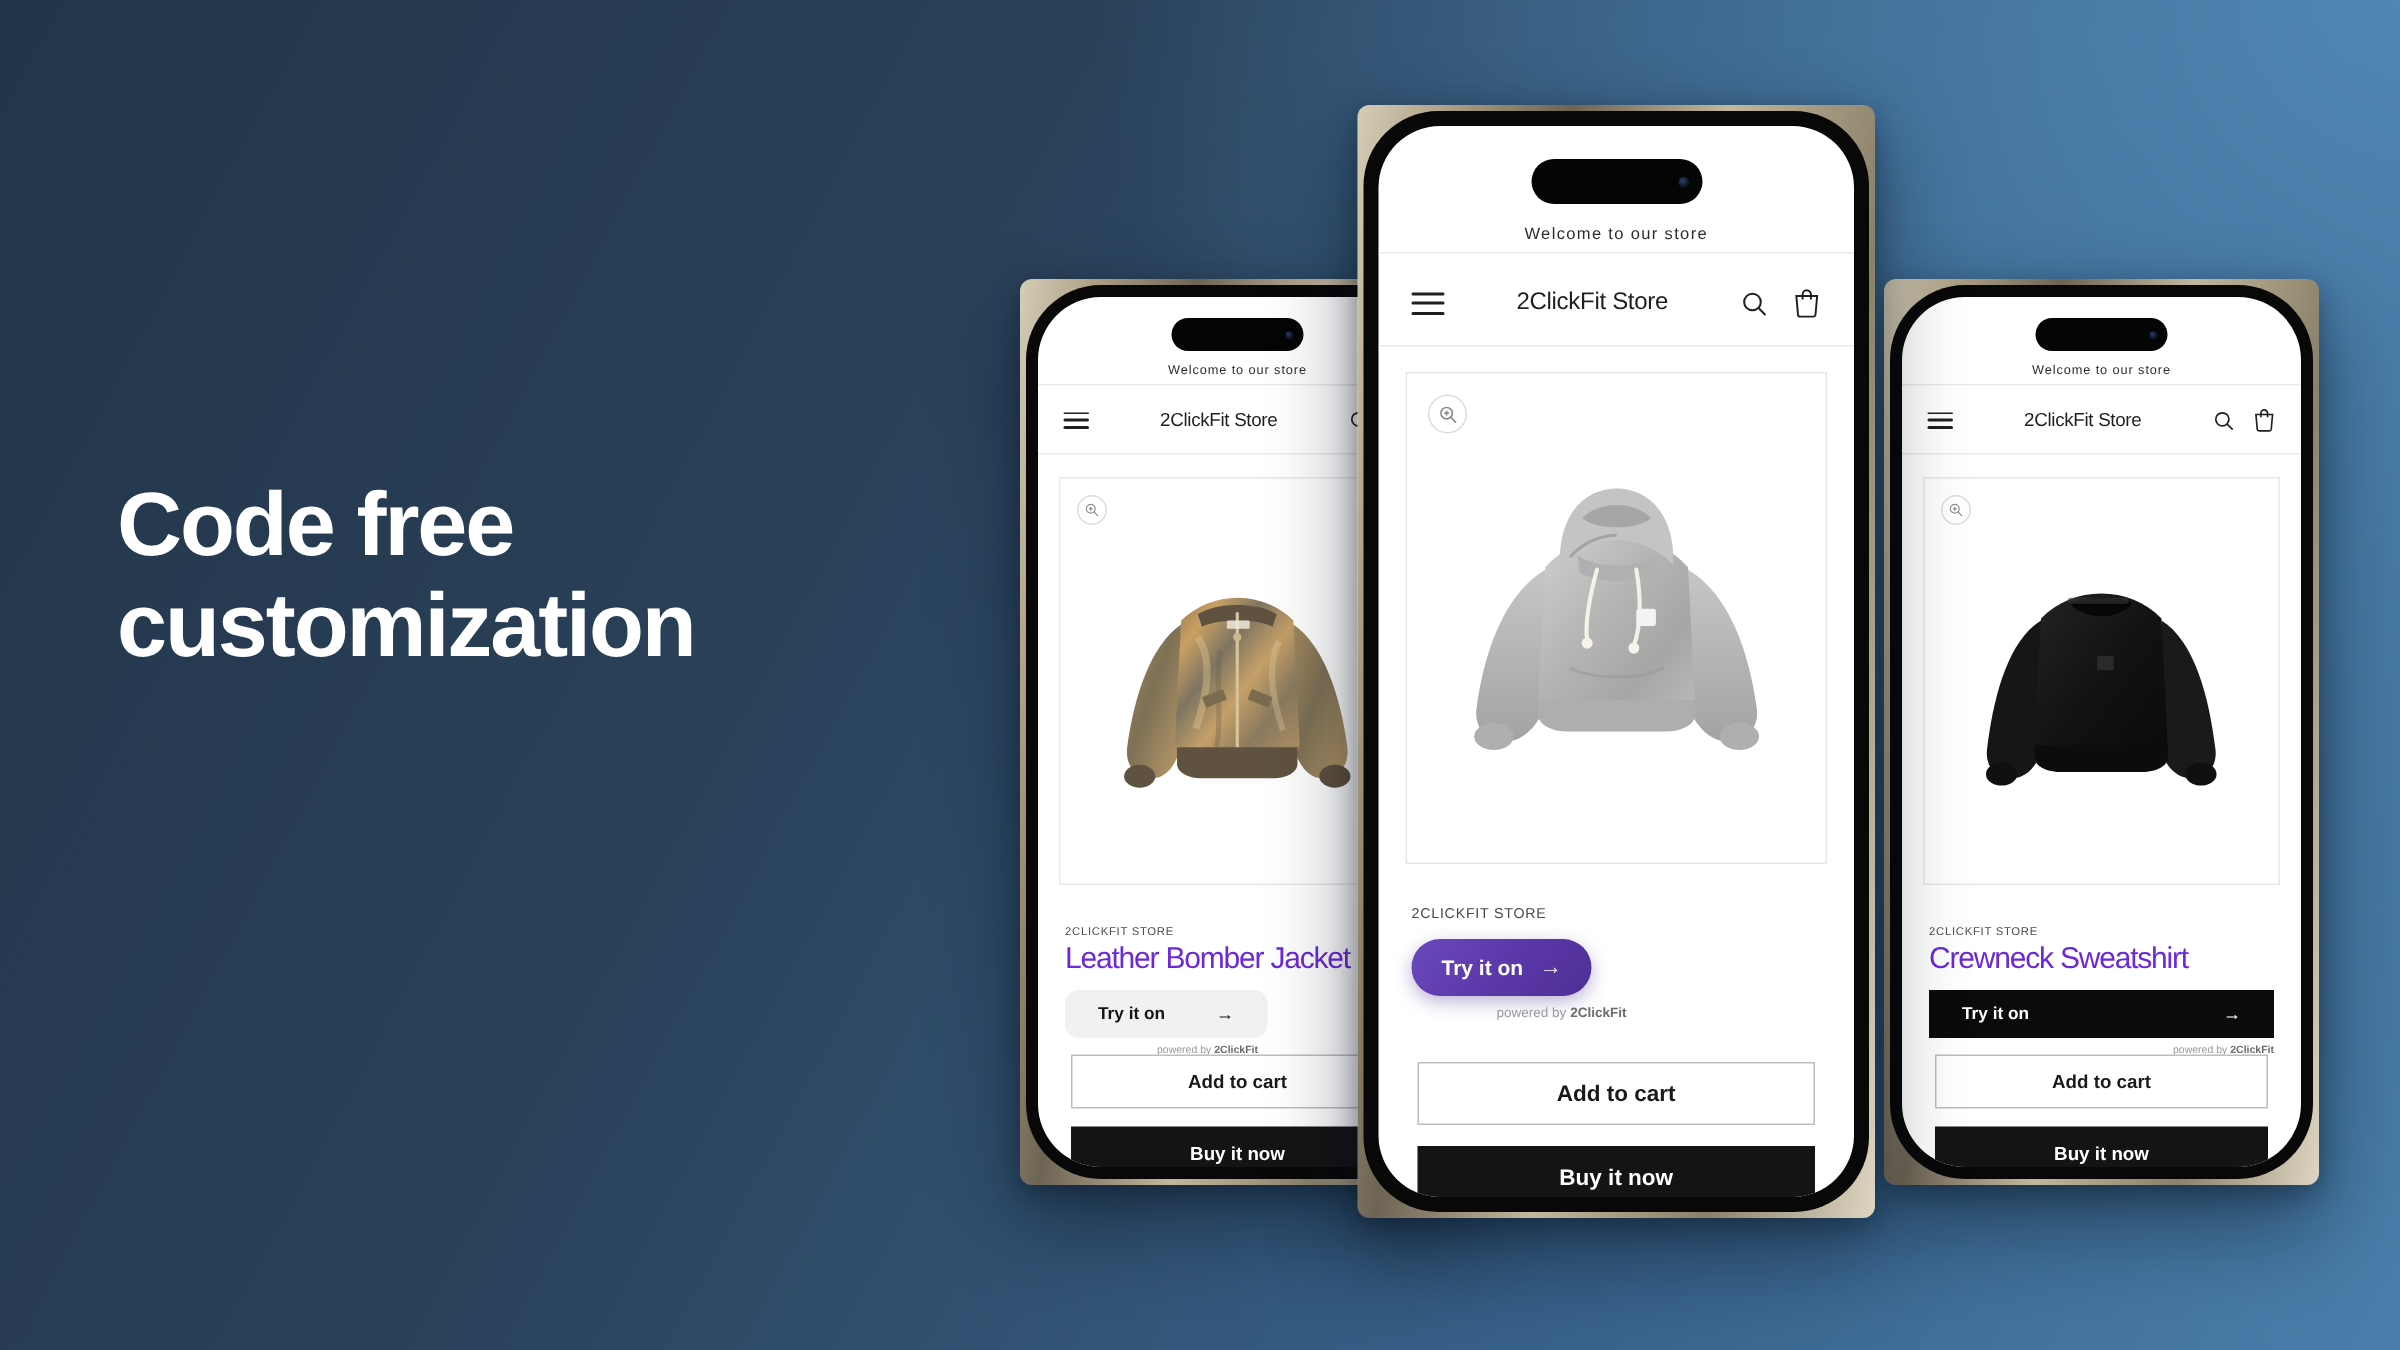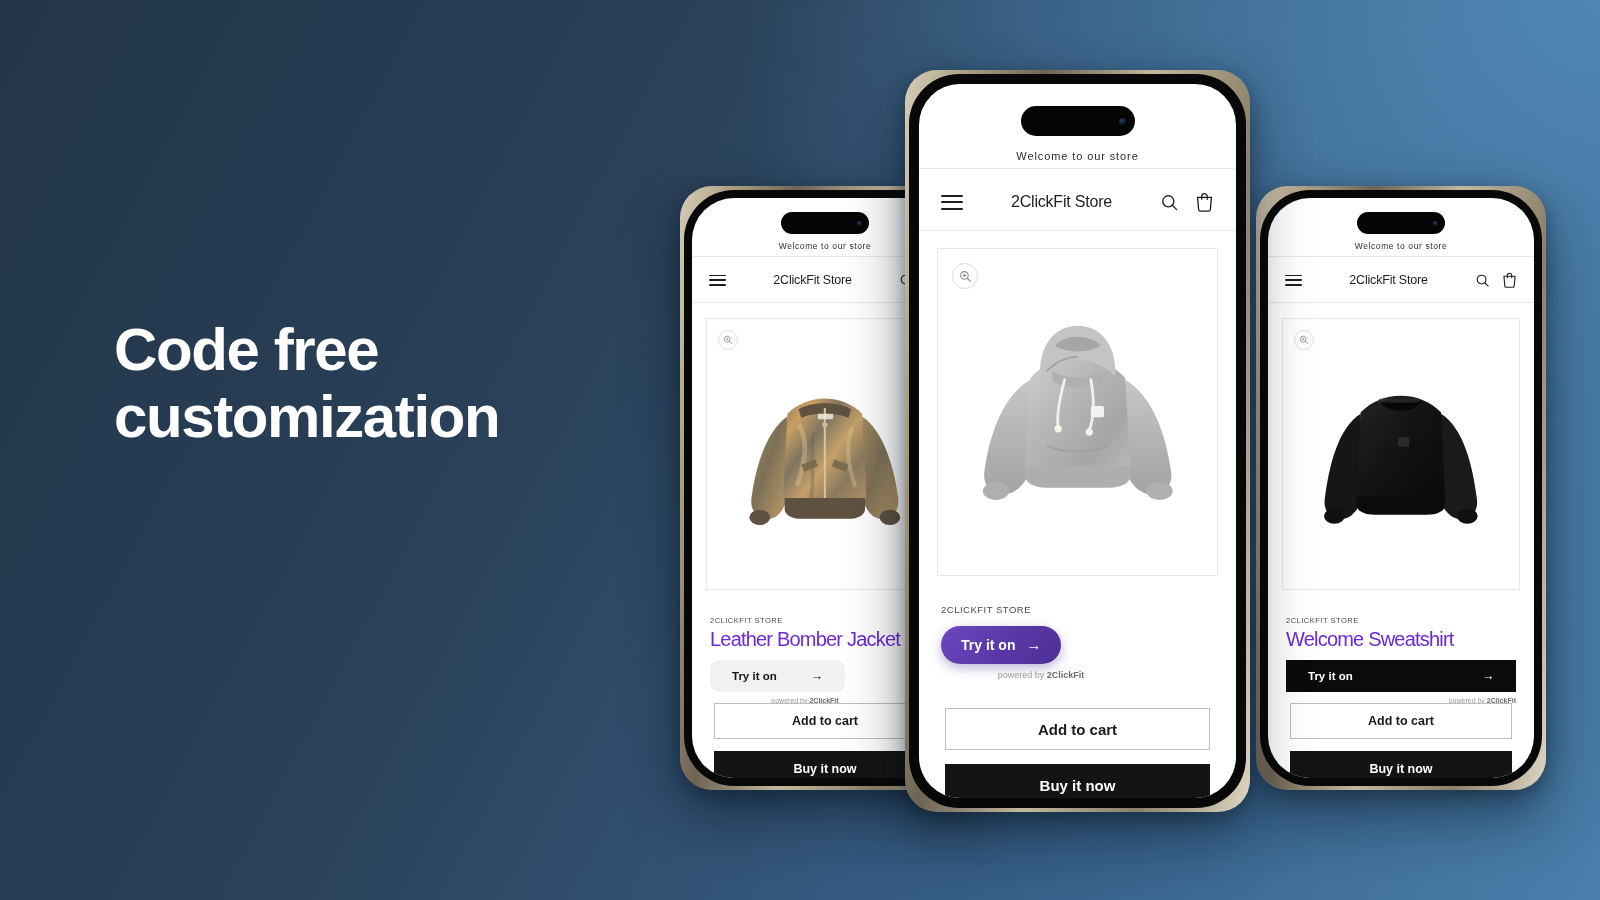--- a/index.html
+++ b/index.html
@@ -18,32 +18,31 @@
       linear-gradient(118deg, #223549 0%, #2a4159 36%, #38618a 72%, #4a7fab 100%);
   }
 
   
   #copy {
     position:absolute; left:78px; top:316px; width:600px; color:#ffffff;
   }
   #headline {
     font-size:60px; font-weight:bold; line-height:1.12; letter-spacing:-1.4px;
     white-space:pre-line;
-    margin-left:36px;
   }
   #subcopy {
     margin-top:44px;
     font-size:30px; font-weight:400; line-height:1.53; letter-spacing:-0.3px;
     color:#f2f5f8; white-space:pre-line;
   }
 
   
   .phone {
     position:absolute;
-    border-radius:32px;
+    border-radius:8px;
     background:linear-gradient(100deg,#d6cdb8 0%,#a99b80 14%,#6e6454 30%,#c3b79d 52%,#8b8069 76%,#ded6c2 100%);
     padding:4px;
     box-shadow:0 26px 58px rgba(7,16,28,.48), 0 6px 18px rgba(7,16,28,.34);
   }
   .phone-inner {
     width:100%; height:100%;
     border-radius:50px;
     background:#080808;
     padding:10px;
   }
@@ -364,21 +363,21 @@
           <rect x="146" y="126" width="16" height="14" rx="2" fill="#2b2b2b"></rect>
           <path d="M86 212 L214 212 L214 224 C214 232 204 238 188 238 L112 238 C96 238 86 232 86 224 Z" fill="#0c0c0c"></path>
           <ellipse cx="54" cy="240" rx="15" ry="11" fill="#101010"></ellipse>
           <ellipse cx="246" cy="240" rx="15" ry="11" fill="#101010"></ellipse>
         </svg>
       </div>
     </div>
 
     <div class="info">
       <div class="vendor">2CLICKFIT STORE</div>
-      <div class="ptitle">Welcome Sweatshirt</div>
+      <div class="ptitle">Crewneck Sweatshirt</div>
       <div class="tryon">
         <span>Try it on</span>
         <span class="arr">→</span>
       </div>
       <div class="powered"><span>powered by </span><b>2ClickFit</b></div>
     </div>
 
     <div class="atc">Add to cart</div>
     <div class="bin">Buy it now</div>
   </div>

